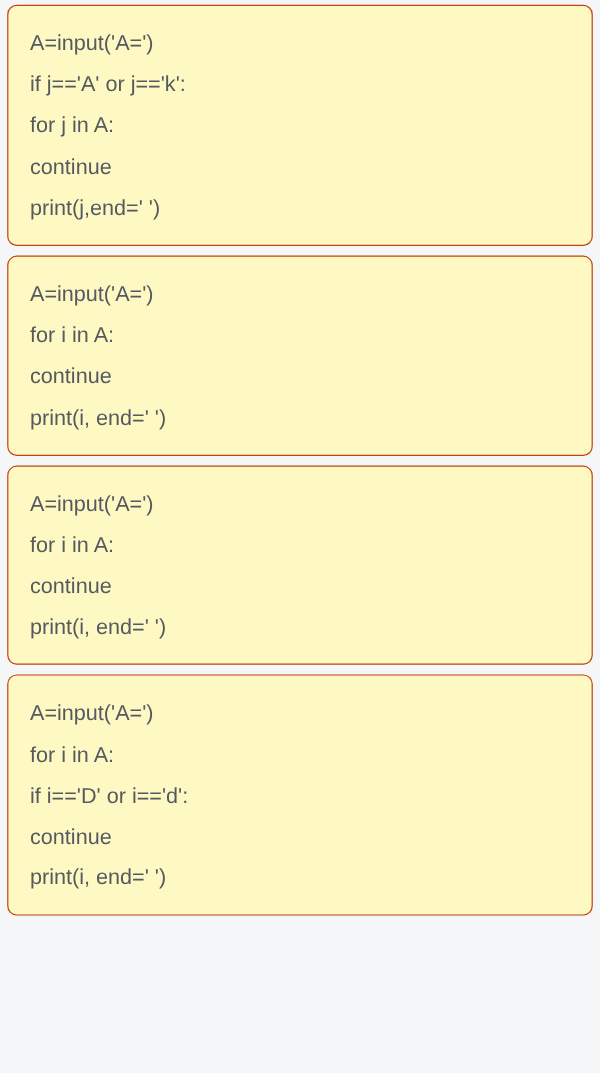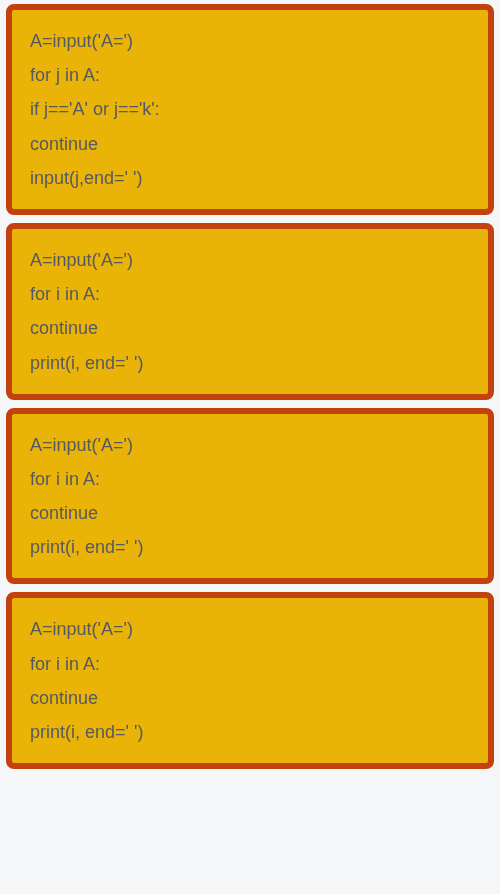--- a/index.html
+++ b/index.html
@@ -8,57 +8,58 @@
     box-sizing: border-box;
   }
   body {
     width: 500px;
     height: 894px;
     background: #f5f6f7;
     font-family: Arial, Helvetica, sans-serif;
     padding: 0;
   }
   .card {
-    background: #eab308;
-    border: 6px solid #c2410c;
+    background: #fef9c3;
+    border: 1px solid #c2410c;
     border-radius: 8px;
     margin: 4px 6px 8px 6px;
     padding: 14px 18px 14px 18px;
   }
   .code-line {
     color: #555a60;
     font-size: 18px;
     line-height: 1.9;
     font-family: Arial, Helvetica, sans-serif;
     white-space: pre-wrap;
   }
 </style>
 </head>
 <body>
 
 <div class="card">
   <div class="code-line">A=input('A=')</div>
+  <div class="code-line">if j=='A' or j=='k':</div>
   <div class="code-line">for j in A:</div>
-  <div class="code-line">if j=='A' or j=='k':</div>
   <div class="code-line">continue</div>
-  <div class="code-line">input(j,end=' ')</div>
+  <div class="code-line">print(j,end=' ')</div>
 </div>
 
 <div class="card">
   <div class="code-line">A=input('A=')</div>
   <div class="code-line">for i in A:</div>
   <div class="code-line">continue</div>
   <div class="code-line">print(i, end=' ')</div>
 </div>
 
 <div class="card">
   <div class="code-line">A=input('A=')</div>
   <div class="code-line">for i in A:</div>
   <div class="code-line">continue</div>
   <div class="code-line">print(i, end=' ')</div>
 </div>
 
 <div class="card">
   <div class="code-line">A=input('A=')</div>
   <div class="code-line">for i in A:</div>
+  <div class="code-line">if i=='D' or i=='d':</div>
   <div class="code-line">continue</div>
   <div class="code-line">print(i, end=' ')</div>
 </div>
 
 </body></html>

